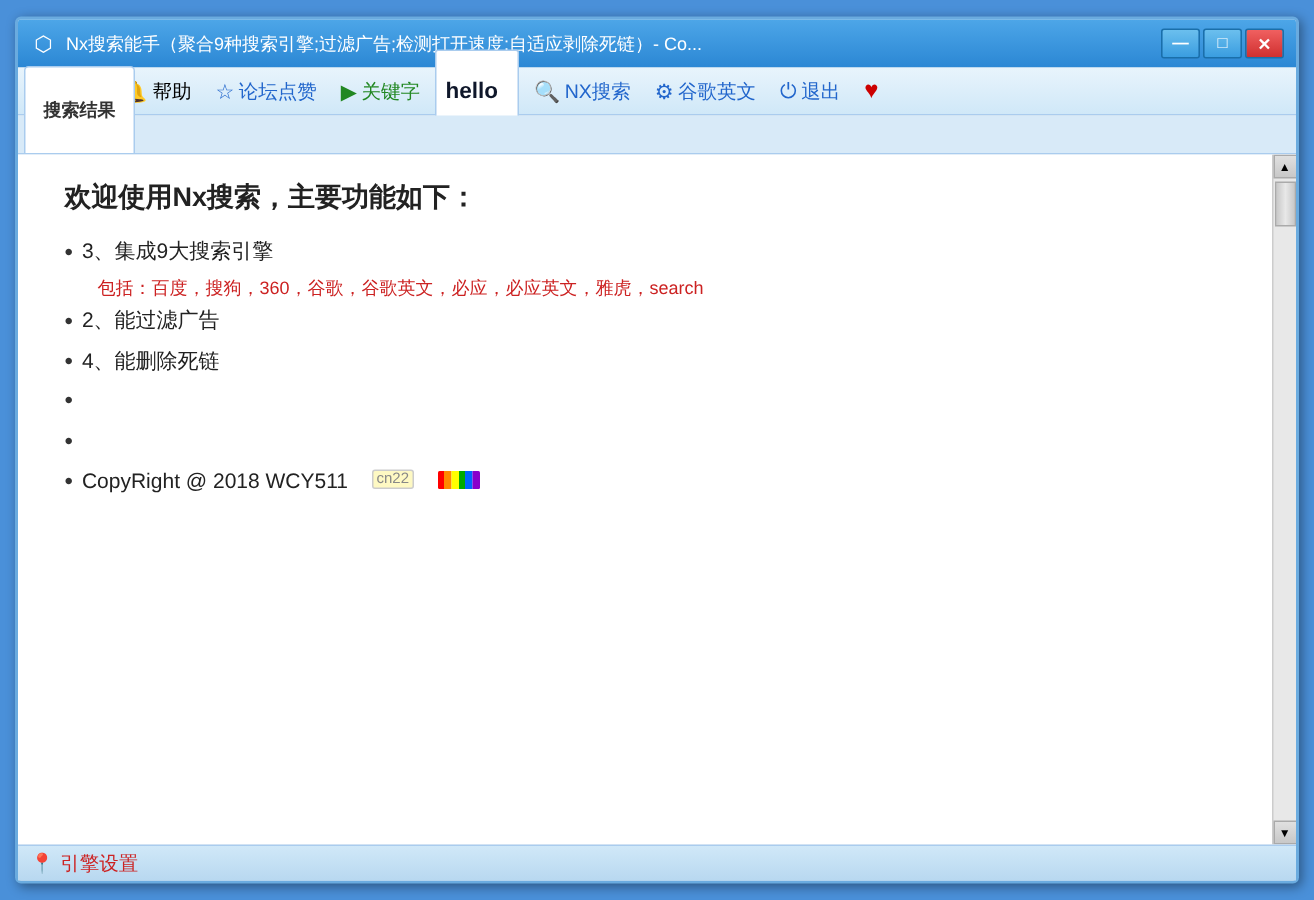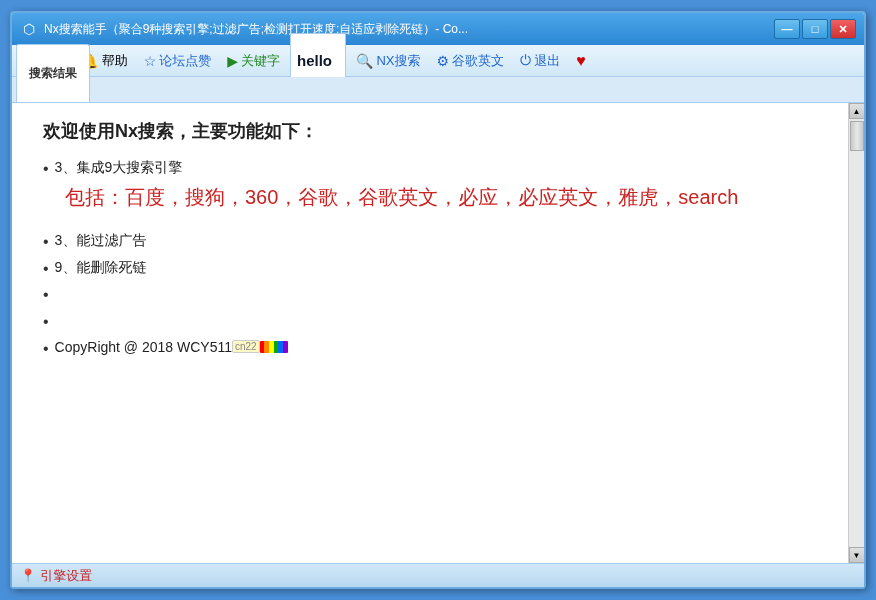--- a/index.html
+++ b/index.html
@@ -199,29 +199,29 @@
       color: #222;
     }
     .bullet {
       color: #333;
       margin-right: 6px;
       font-size: 16px;
       line-height: 1.3;
     }
     .sub-text {
       color: #cc2222;
-      font-size: 20px;
+      font-size: 12px;
       margin-left: 22px;
-      margin-bottom: 21px;
+      margin-bottom: 4px;
       margin-top: -2px;
     }
     .copyright-line {
       display: flex;
       align-items: center;
-      gap: 0;
+      gap: 16px;
     }
     .cn22-badge {
       font-size: 10px;
       color: #888;
       background: #fef9c3;
       border: 1px solid #ccc;
       padding: 0 2px;
       border-radius: 2px;
     }
     .rainbow-flag {
@@ -315,26 +315,26 @@
       <ul class="feature-list">
 
         <li>
           <span class="bullet">•</span>
           <span>3、集成9大搜索引擎</span>
         </li>
         <div class="sub-text">包括：百度，搜狗，360，谷歌，谷歌英文，必应，必应英文，雅虎，search</div>
 
         <li>
           <span class="bullet">•</span>
-          <span>3、能过滤广告</span>
-        </li>
-
-        <li>
-          <span class="bullet">•</span>
-          <span>9、能删除死链</span>
+          <span>2、能过滤广告</span>
+        </li>
+
+        <li>
+          <span class="bullet">•</span>
+          <span>4、能删除死链</span>
         </li>
 
         <li>
           <span class="bullet">•</span>
         </li>
 
         <li>
           <span class="bullet">•</span>
         </li>
 

